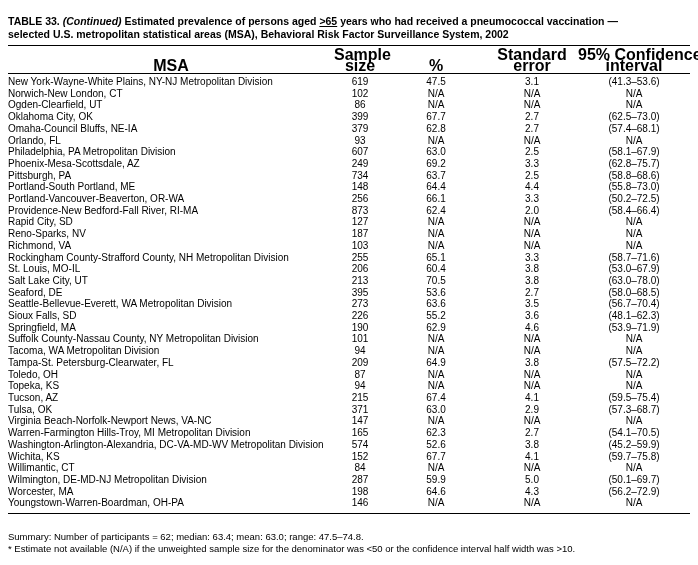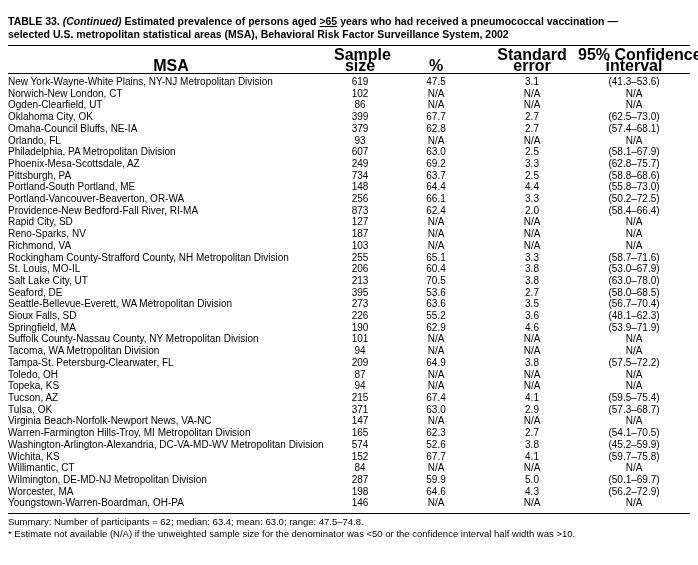--- a/index.html
+++ b/index.html
@@ -55,21 +55,21 @@
     overflow: hidden;
   }
   td.td-msa { text-align: left; }
   td.td-num { text-align: center; }
   tbody tr:first-child td { padding-top: 2px; }
 
   .footer-line {
     font-size: 9.5px;
     line-height: 12px;
   }
-  .footer-block { margin-top: 2px; }
+  .footer-block { margin-top: 17px; }
 </style>
 </head>
 <body>
 
 <div class="page">
 
   <p class="title"><span>TABLE 33.</span> <span class="italic">(Continued)</span> <span>Estimated prevalence of persons aged</span> <span class="underline">&gt;65</span> <span>years who had received a pneumococcal vaccination —</span><br><span>selected U.S. metropolitan statistical areas (MSA), Behavioral Risk Factor Surveillance System, 2002</span></p>
 
   <div class="rule"></div>
 

